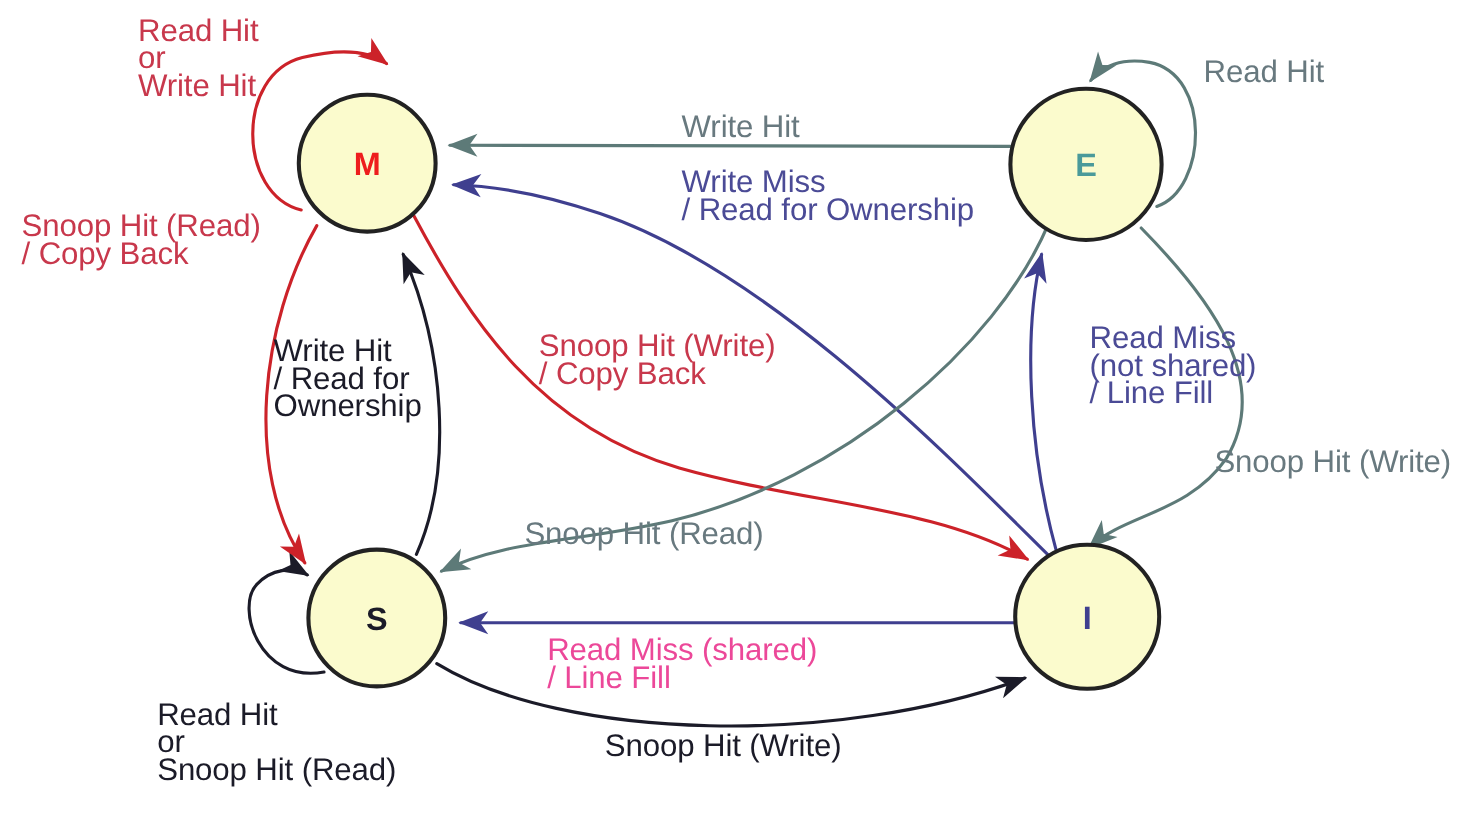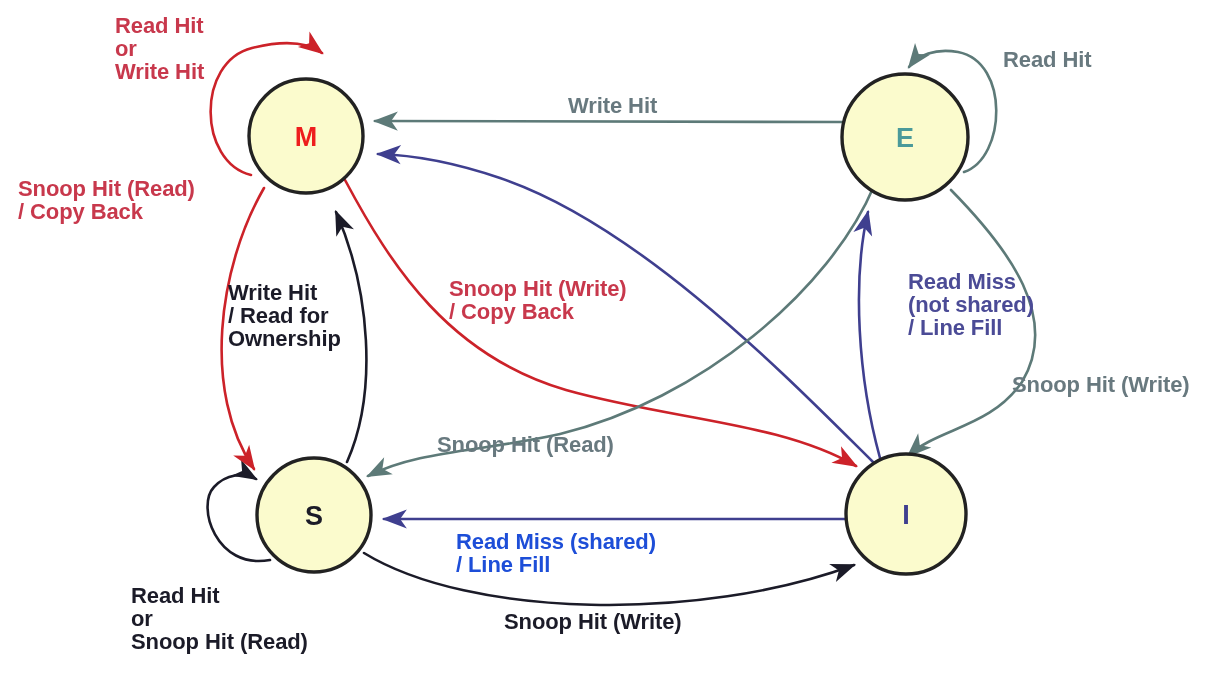--- a/index.html
+++ b/index.html
@@ -6,21 +6,21 @@
   html,body{margin:0;padding:0;background:#ffffff;}
   body{width:1223px;height:691px;overflow:hidden;
        font-family:"Liberation Sans","DejaVu Sans",sans-serif;}
   #canvas{position:relative;width:1223px;height:691px;background:#ffffff;}
   svg.diagram{position:absolute;left:0;top:0;width:1223px;height:691px;}
   .node-circle{fill:#fbfbcd;stroke:#222222;stroke-width:3.4;}
   .node-label{font-family:"Liberation Sans","DejaVu Sans",sans-serif;
               font-weight:bold;font-size:27px;text-anchor:middle;dominant-baseline:central;}
   .edge{fill:none;stroke-width:2.6;stroke-linecap:round;}
   .lbl{position:absolute;font-family:"Liberation Sans","DejaVu Sans",sans-serif;
-       font-weight:bold;font-size:22px;line-height:23px;white-space:pre;
+       font-weight:normal;font-size:26px;line-height:23px;white-space:pre;
        letter-spacing:-0.1px;}
 </style>
 </head>
 <body>
 
 <div id="canvas">
 
   <svg class="diagram" viewBox="0 0 1223 691">
     <defs>
       <marker id="ah-red" markerWidth="12" markerHeight="12" refX="9.2" refY="4" orient="auto" markerUnits="strokeWidth">
@@ -82,40 +82,42 @@
   </svg>
 
   <div class="lbl" style="left:115px;top:14px;color:#c8384c;">Read Hit
 or
 Write Hit</div>
 
   <div class="lbl" style="left:1003px;top:48px;color:#68797f;">Read Hit</div>
 
   <div class="lbl" style="left:568px;top:94px;color:#68797f;">Write Hit</div>
 
+  <div class="lbl" style="left:568px;top:140px;color:#4b4b96;">Write Miss
+/ Read for Ownership</div>
 
   <div class="lbl" style="left:18px;top:177px;color:#c8384c;">Snoop Hit (Read)
 / Copy Back</div>
 
   <div class="lbl" style="left:228px;top:281px;color:#1b1b28;">Write Hit
 / Read for
 Ownership</div>
 
   <div class="lbl" style="left:449px;top:277px;color:#c8384c;">Snoop Hit (Write)
 / Copy Back</div>
 
   <div class="lbl" style="left:908px;top:270px;color:#4b4b96;">Read Miss
 (not shared)
 / Line Fill</div>
 
   <div class="lbl" style="left:1012px;top:373px;color:#68797f;">Snoop Hit (Write)</div>
 
   <div class="lbl" style="left:437px;top:433px;color:#68797f;">Snoop Hit (Read)</div>
 
-  <div class="lbl" style="left:456px;top:530px;color:#1d4ed8;">Read Miss (shared)
+  <div class="lbl" style="left:456px;top:530px;color:#ec4899;">Read Miss (shared)
 / Line Fill</div>
 
   <div class="lbl" style="left:131px;top:584px;color:#1b1b28;">Read Hit
 or
 Snoop Hit (Read)</div>
 
   <div class="lbl" style="left:504px;top:610px;color:#1b1b28;">Snoop Hit (Write)</div>
 
 </div>
 

